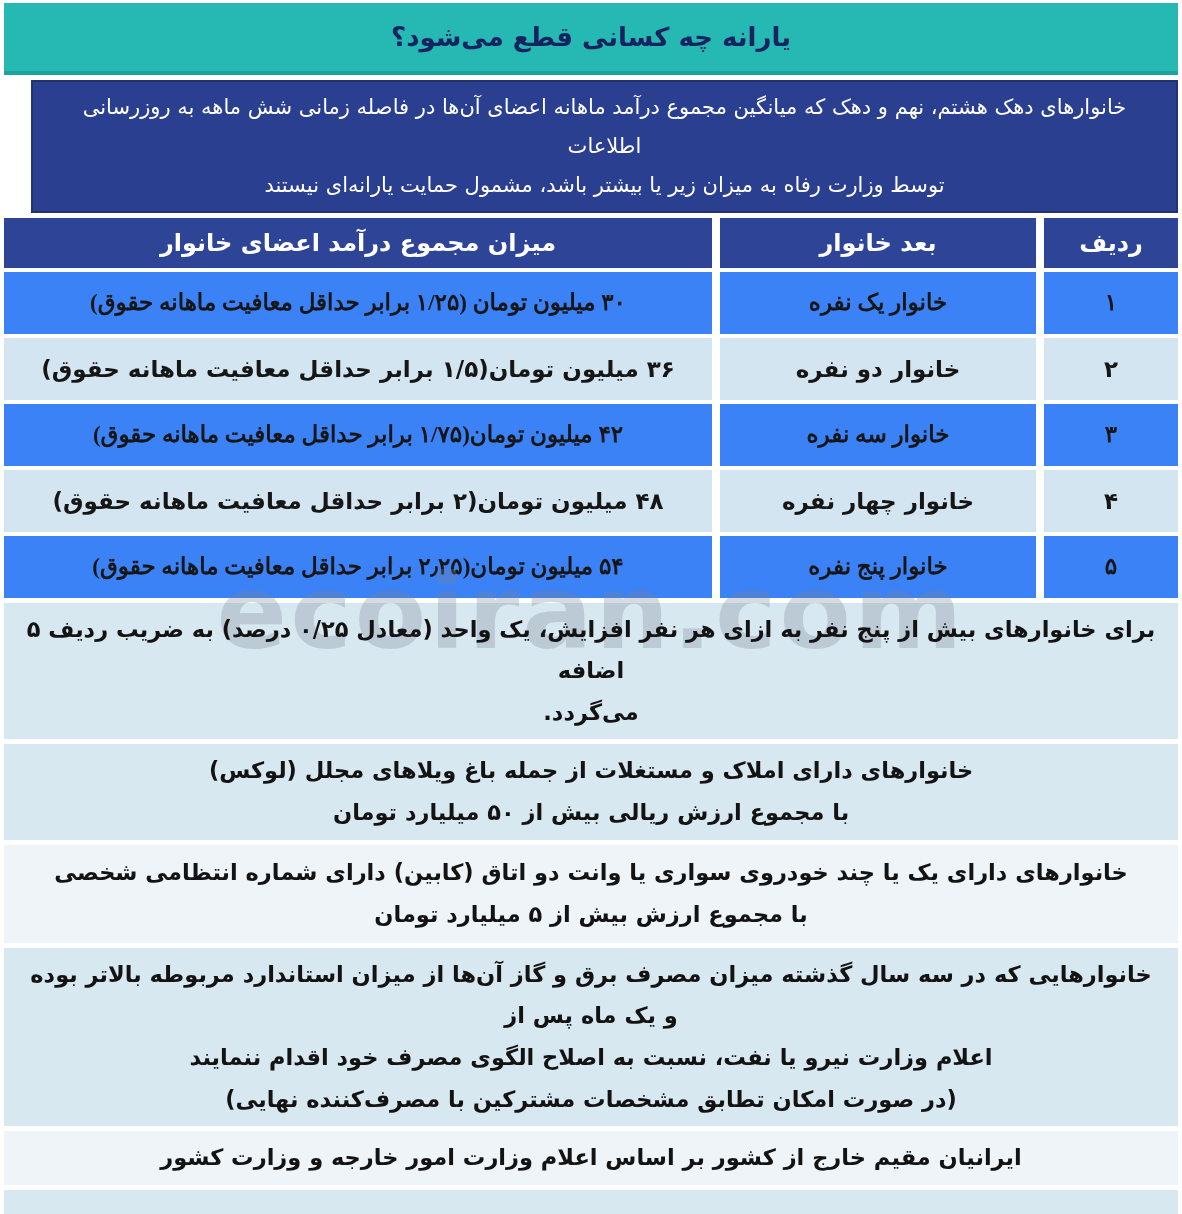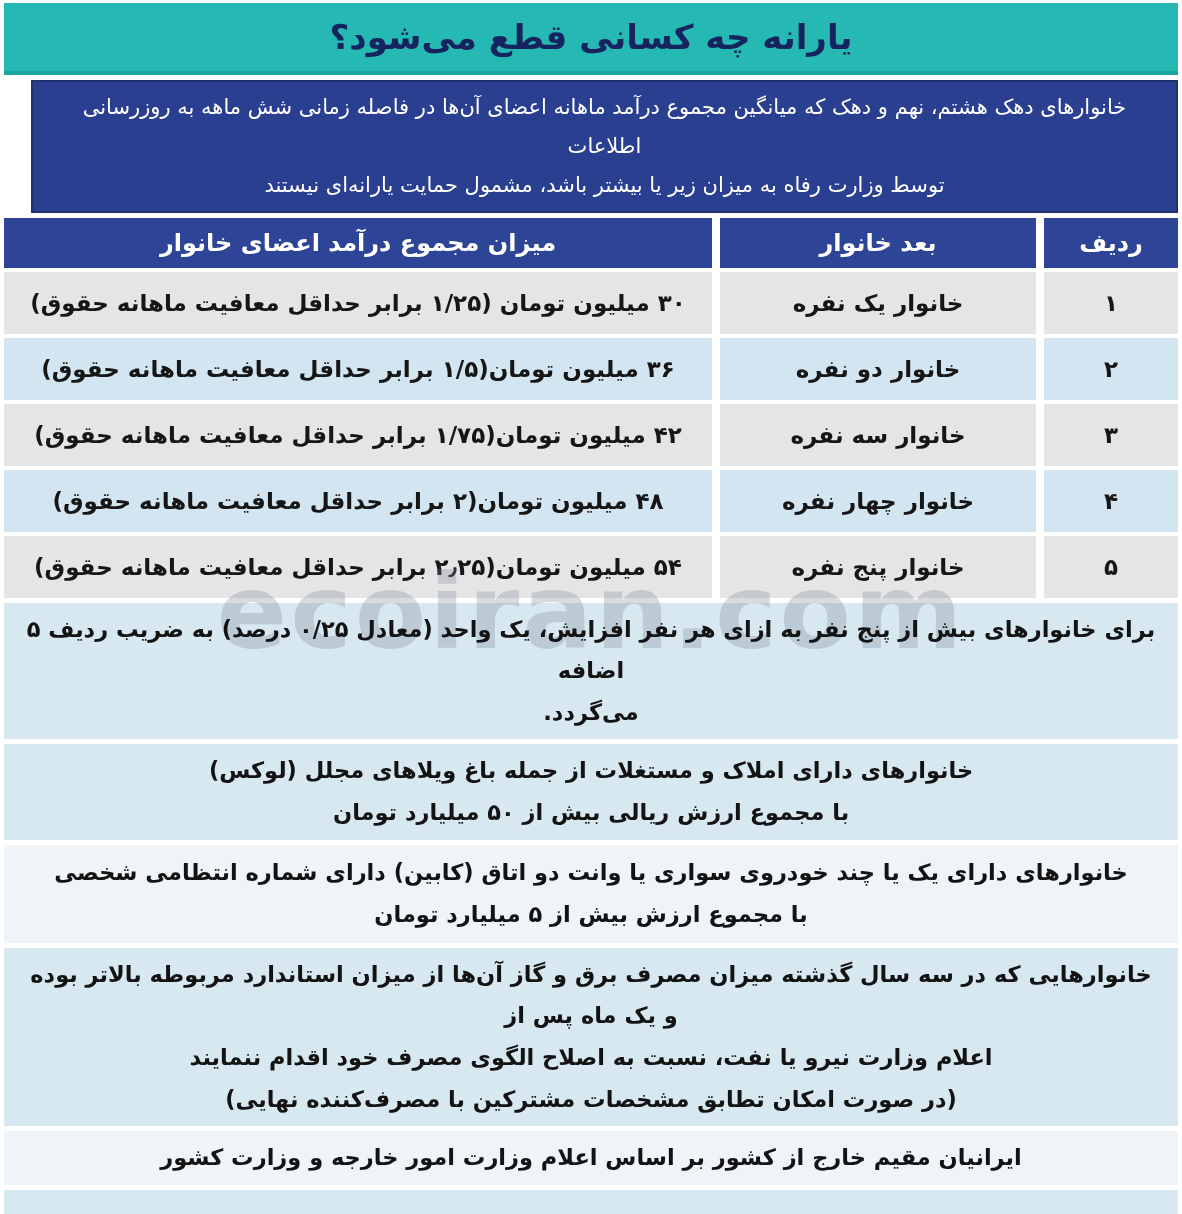--- a/index.html
+++ b/index.html
@@ -20,21 +20,21 @@
   }
   .title-bar {
     height: 72px;
     background: #26b9b3;
     border-bottom: 4px solid #1da39d;
     display: flex; align-items: center; justify-content: center;
     margin-bottom: 5px;
     flex: 0 0 auto;
   }
   .title-bar .title {
-    font-size: 34px; font-weight: 700; color: #15235e;
+    font-size: 26px; font-weight: 700; color: #15235e;
     text-align: left;
   }
   .intro {
     min-height: 80px;
     background: #2b3f90;
     border: 2px solid #22326f;
     color: #ffffff;
     display: flex; align-items: center; justify-content: center;
     text-align: center;
     font-size: 21px; font-weight: 500; line-height: 1.85;
@@ -58,21 +58,21 @@
     min-height: 62px;
     font-size: 23px; font-weight: 700; color: #161616;
     padding: 4px 8px;
   }
   .thead .cell {
     min-height: 50px;
     background: #2d4497;
     color: #ffffff;
     font-size: 24px;
   }
-  .row-light .cell { background: #e5e5e5; }
+  .row-light .cell { background: #3b82f6; font-family: Liberation Serif, serif; }
   .row-alt   .cell { background: #d3e5f0; }
   .note {
     display: flex; align-items: center; justify-content: center;
     text-align: center;
     font-size: 22.5px; font-weight: 700; color: #131313;
     line-height: 1.85;
     white-space: pre-line;
     padding: 6px 20px;
     margin-bottom: 5px;
     flex: 0 0 auto;

